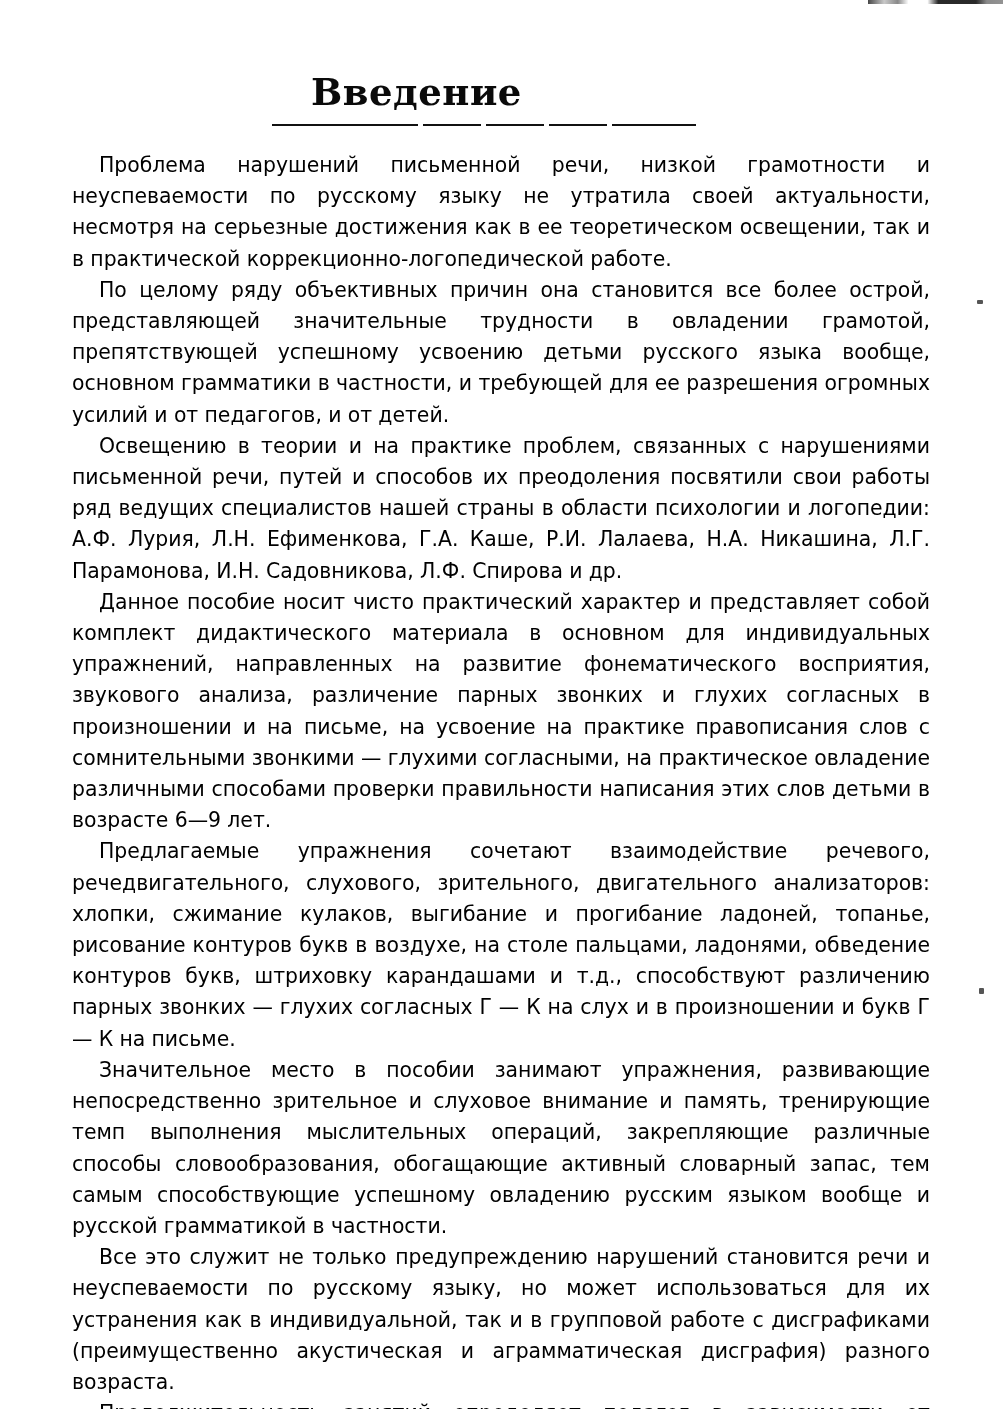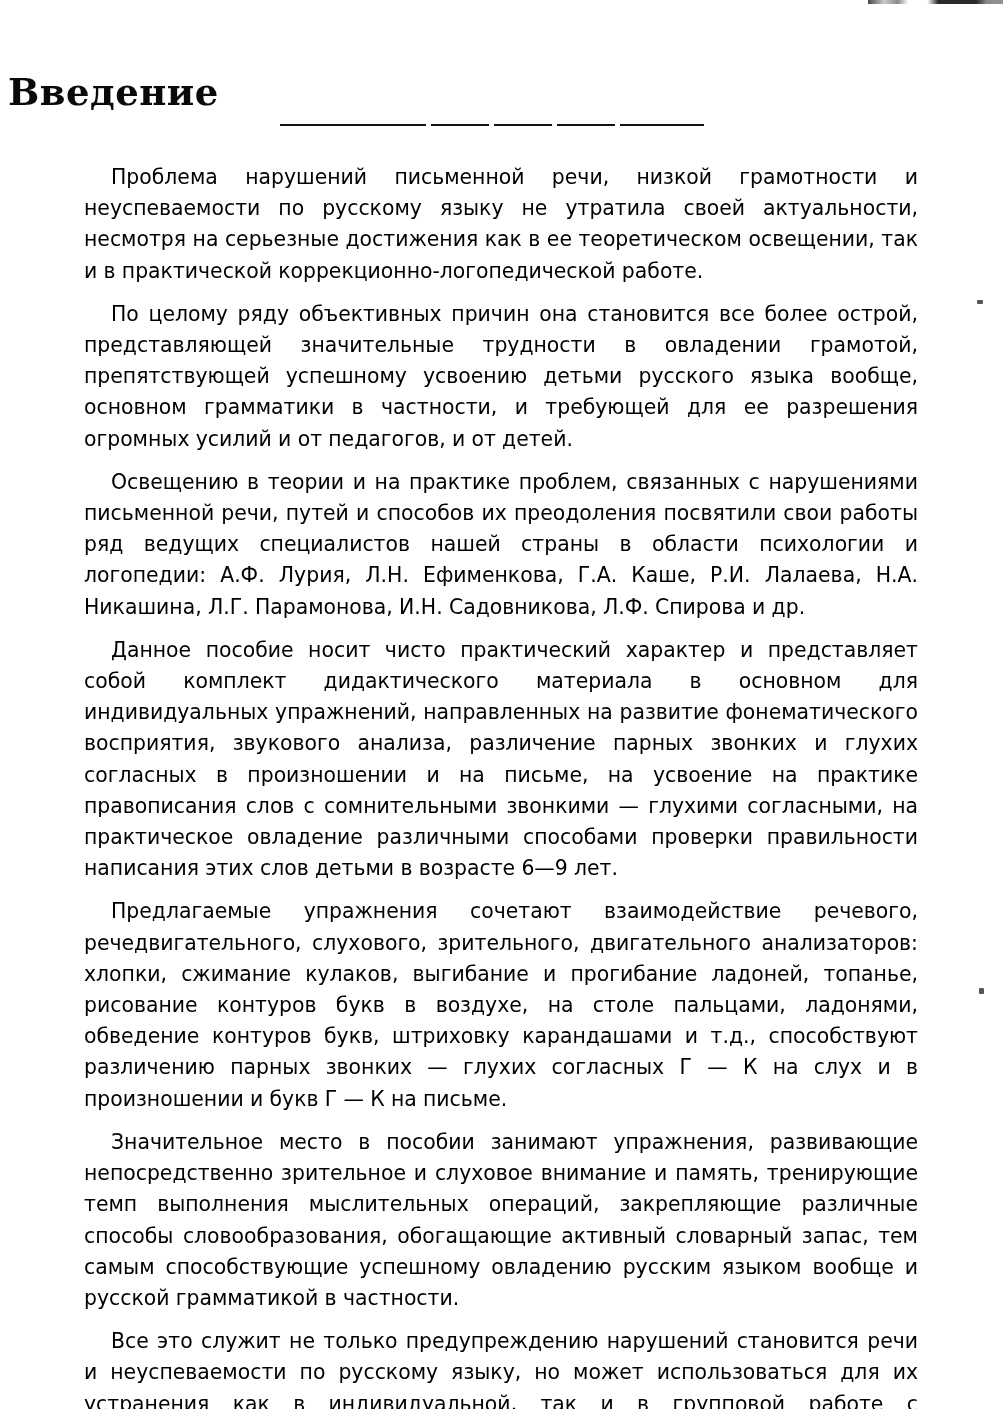--- a/index.html
+++ b/index.html
@@ -62,24 +62,24 @@
     top: 988px;
     width: 5px;
     height: 6px;
     border-radius: 1px;
     opacity: .8;
   }
 
   
   #header {
     position: absolute;
-    left: 8px;
+    left: 0;
     top: 70px;
     width: 833px;
-    text-align: left;
+    text-align: center;
   }
   #page-title {
     font-family: "DejaVu Serif", serif;
     font-weight: 700;
     font-size: 37px;
     line-height: 44px;
     letter-spacing: .5px;
     color: #0a0a0a;
     margin: 0;
     display: block;
@@ -106,21 +106,21 @@
   #title-divider .seg.s5 { left: 340px; width: 84px;  }
 
   
   #body-text {
     position: absolute;
     left: 72px;
     top: 150px;
     width: 858px;
   }
   .para {
-    margin: 12px;
+    margin: 0;
     text-align: justify;
     text-justify: inter-word;
     text-indent: 27px;
     font-family: "DejaVu Sans", sans-serif;
     font-size: 20.4px;
     line-height: 31.2px;
     color: #000000;
     hyphens: manual;
     word-spacing: -0.2px;
   }

